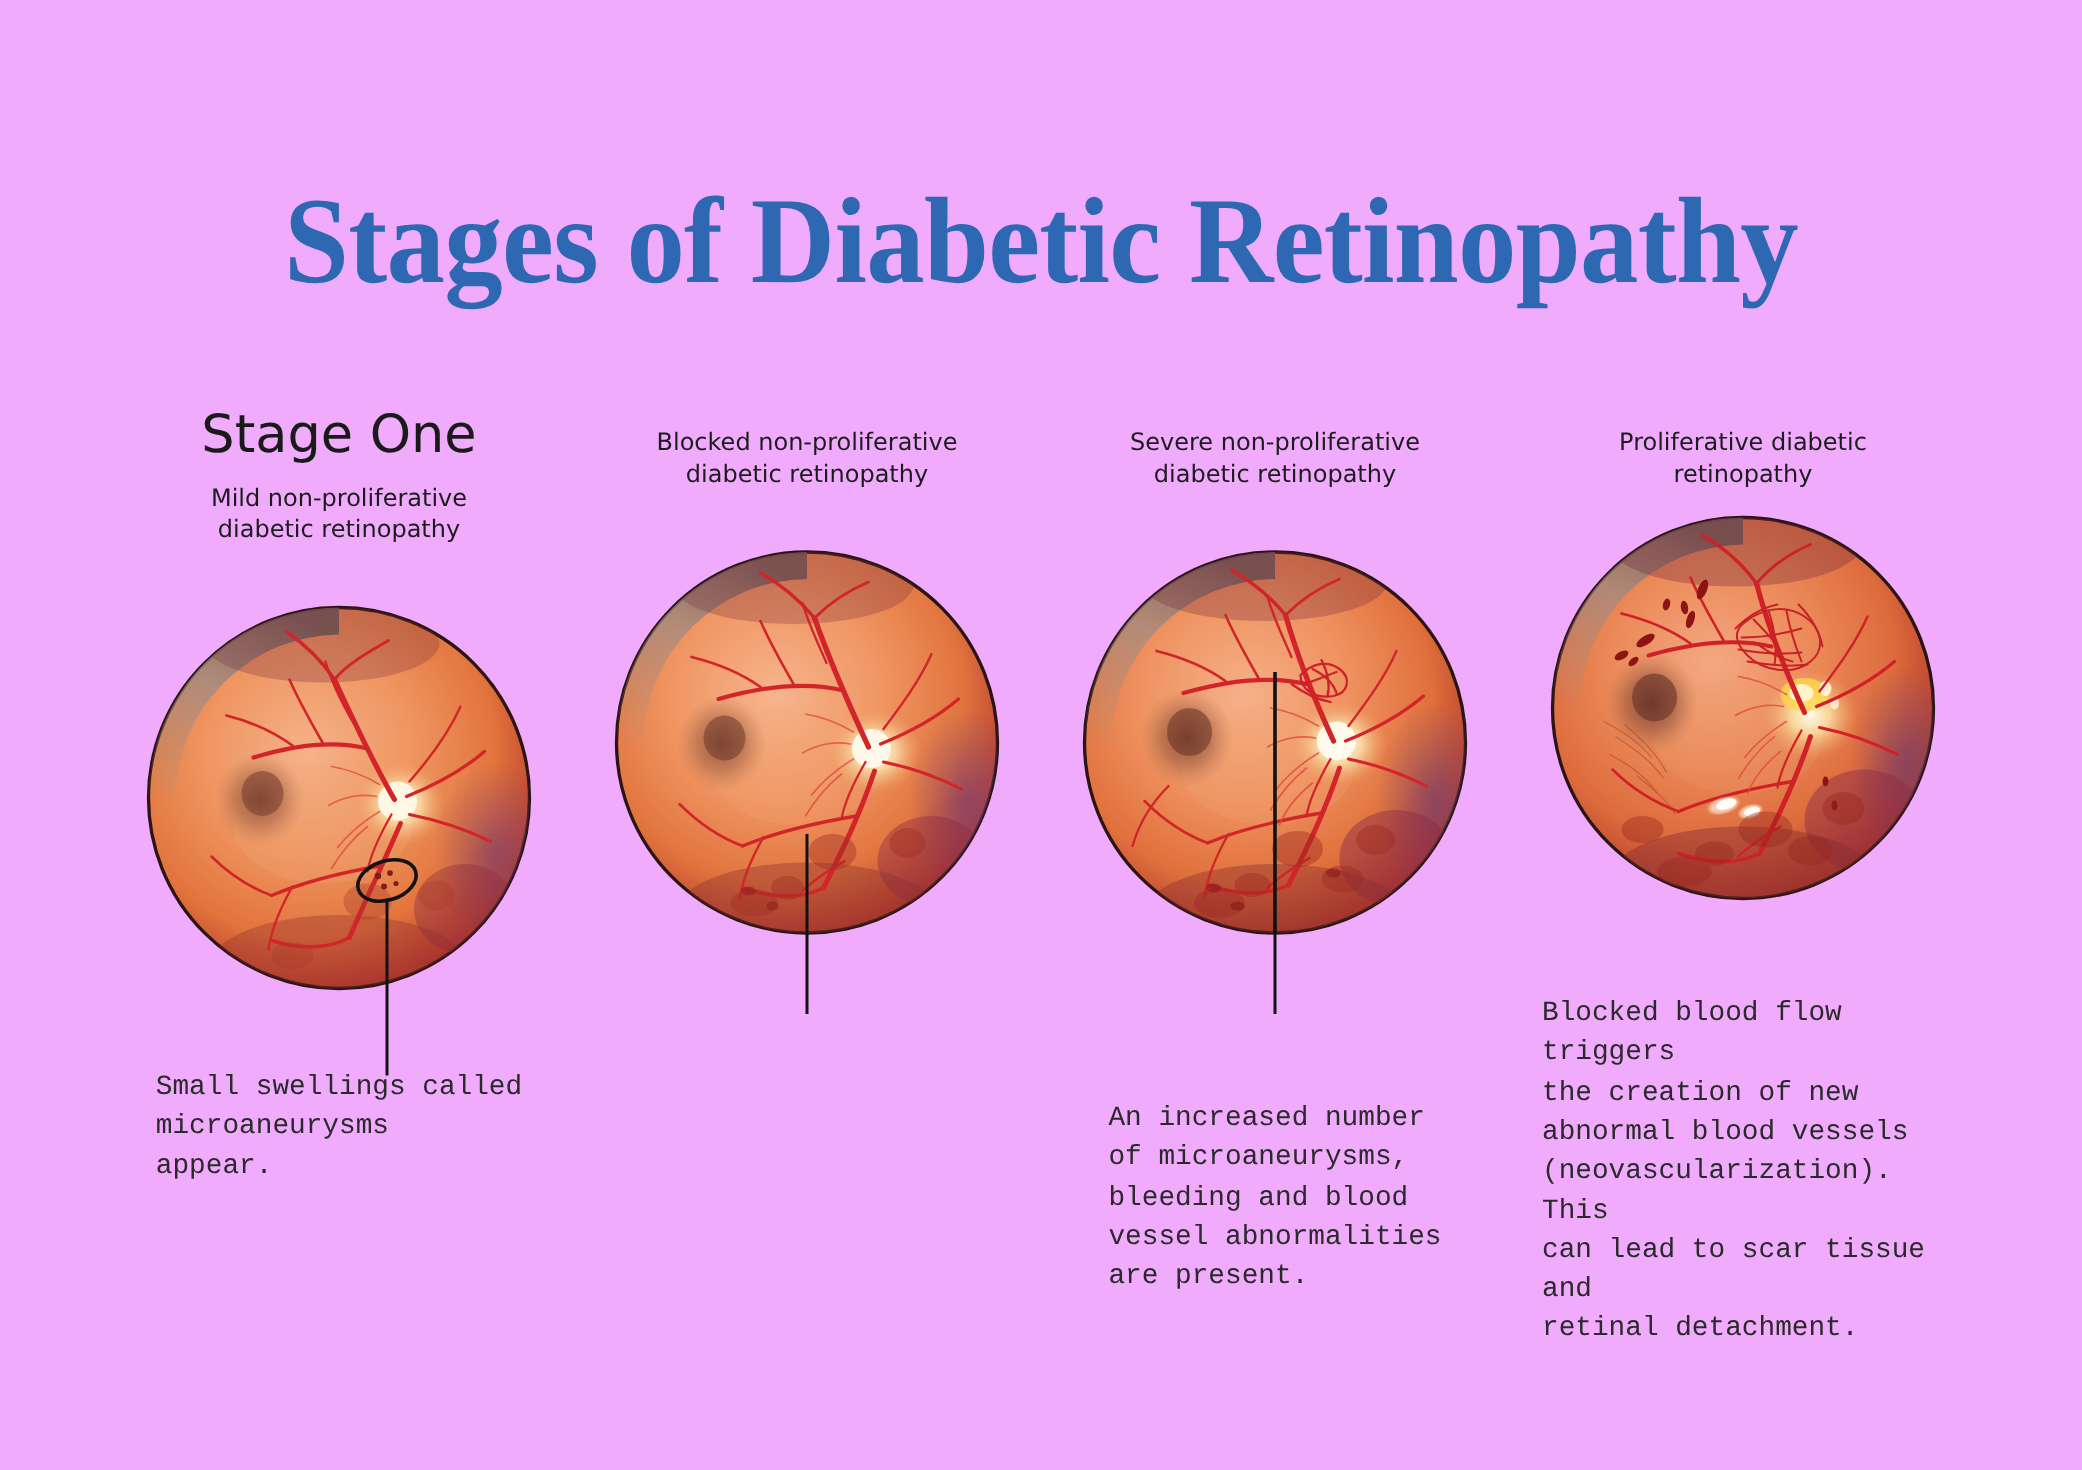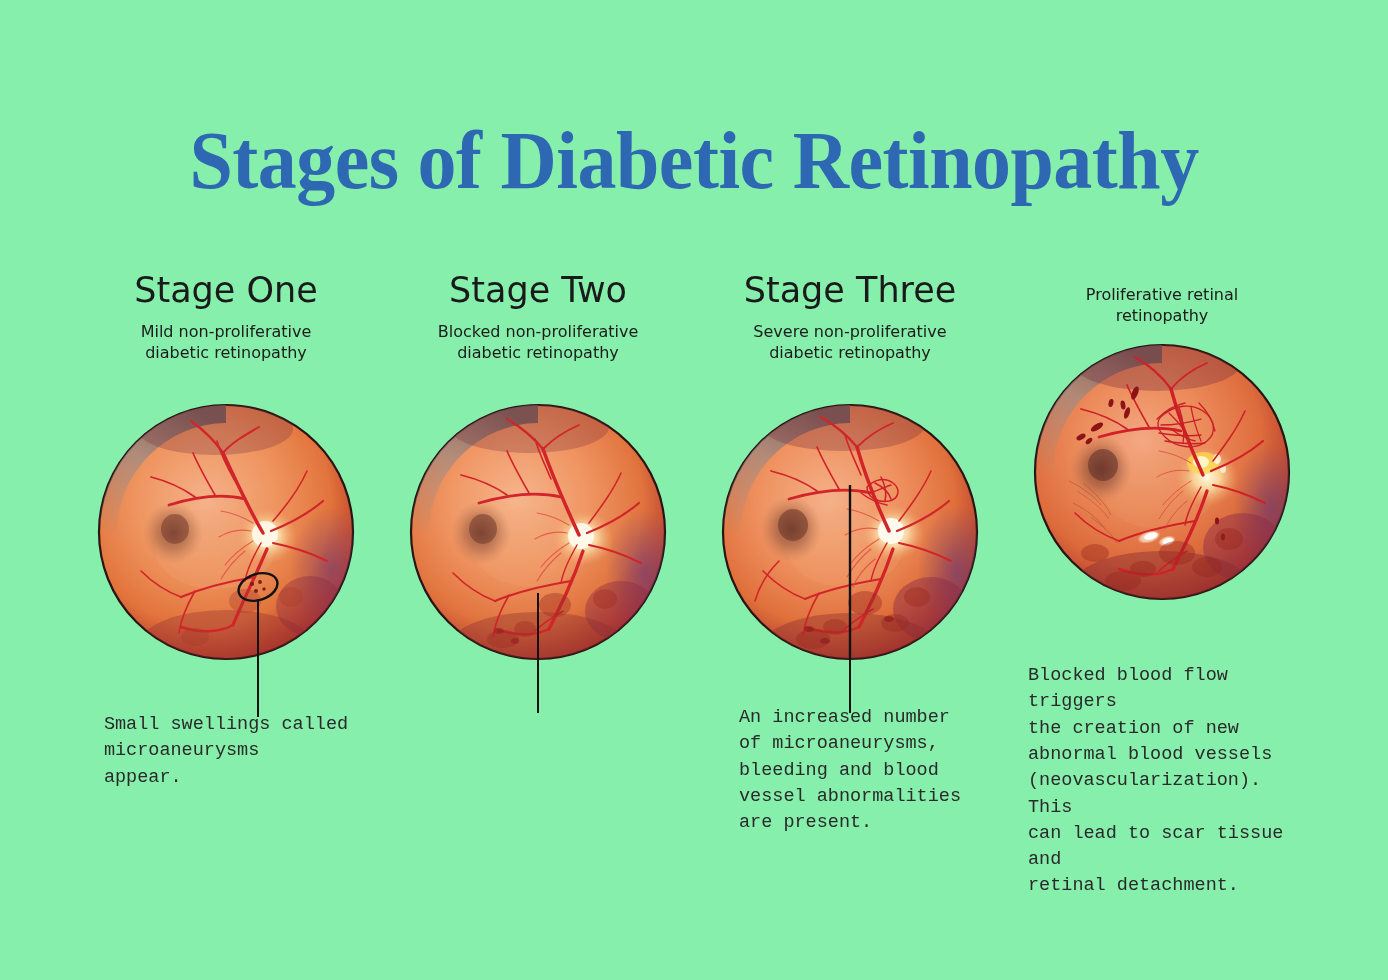--- a/index.html
+++ b/index.html
@@ -11,21 +11,21 @@
     width: 1388px; height: 980px;
     font-family: "DejaVu Sans", sans-serif;
     overflow: hidden;
     position: relative;
   }
 
   #poster {
     position: relative;
     width: 1388px;
     height: 980px;
-    background: #86efac;
+    background: #f0abfc;
   }
 
   
   .title {
     position: absolute;
     left: 0; top: 120px;
     width: 1388px;
     text-align: center;
     font-family: "Liberation Serif", serif;
     font-weight: bold;
@@ -98,21 +98,21 @@
   }
 
   
   .col-1 .retina-wrap { margin-top: 38px; }
   .col-2 .retina-wrap { margin-top: 38px; }
   .col-3 .retina-wrap { margin-top: 38px; }
   .col-4 .retina-wrap { margin-top: 15px; }
 
   .col-1 .caption { margin-top: 49px; }
   .col-2 .caption { margin-top: 76px; }
-  .col-3 .caption { margin-top: 42px; }
+  .col-3 .caption { margin-top: 107px; }
   .col-4 .caption { margin-top: 60px; width: 268px; }
 </style>
 </head>
 <body>
 
 <div id="poster">
 
   <div class="title">Stages of Diabetic Retinopathy</div>
 
   <div class="columns">
@@ -212,21 +212,20 @@
         </svg>
         <div class="leader-line" style="left:162px; top:198px; height:118px;"></div>
       </div>
 
       <div class="caption">Small swellings called
 microaneurysms
 appear.</div>
     </div>
 
     <div class="col col-2">
-      <div class="stage-name">Stage Two</div>
       <div class="stage-sub">Blocked non-proliferative
 diabetic retinopathy</div>
 
       <div class="retina-wrap">
         <svg class="retina-svg" viewBox="0 0 262 262">
           <defs>
             <radialGradient id="g2a" cx="42%" cy="38%" r="72%">
               <stop offset="0%" stop-color="#f6b58d"></stop>
               <stop offset="38%" stop-color="#f09663"></stop>
               <stop offset="68%" stop-color="#e1743e"></stop>
@@ -308,21 +307,20 @@
               <ellipse cx="108" cy="240" rx="4" ry="3"></ellipse>
             </g>
           </g>
         </svg>
         <div class="leader-line" style="left:130px; top:192px; height:120px;"></div>
       </div>
 
     </div>
 
     <div class="col col-3">
-      <div class="stage-name">Stage Three</div>
       <div class="stage-sub">Severe non-proliferative
 diabetic retinopathy</div>
 
       <div class="retina-wrap">
         <svg class="retina-svg" viewBox="0 0 262 262">
           <defs>
             <radialGradient id="g3a" cx="42%" cy="38%" r="72%">
               <stop offset="0%" stop-color="#f5b189"></stop>
               <stop offset="38%" stop-color="#ef9260"></stop>
               <stop offset="68%" stop-color="#e0703c"></stop>
@@ -423,21 +421,21 @@
       </div>
 
       <div class="caption">An increased number
 of microaneurysms,
 bleeding and blood
 vessel abnormalities
 are present.</div>
     </div>
 
     <div class="col col-4">
-      <div class="stage-sub">Proliferative retinal
+      <div class="stage-sub">Proliferative diabetic
 retinopathy</div>
 
       <div class="retina-wrap">
         <svg class="retina-svg" viewBox="0 0 262 262">
           <defs>
             <radialGradient id="g4a" cx="42%" cy="38%" r="72%">
               <stop offset="0%" stop-color="#f3a882"></stop>
               <stop offset="36%" stop-color="#ec8a59"></stop>
               <stop offset="66%" stop-color="#dd6b3c"></stop>
               <stop offset="88%" stop-color="#b23a2d"></stop>

